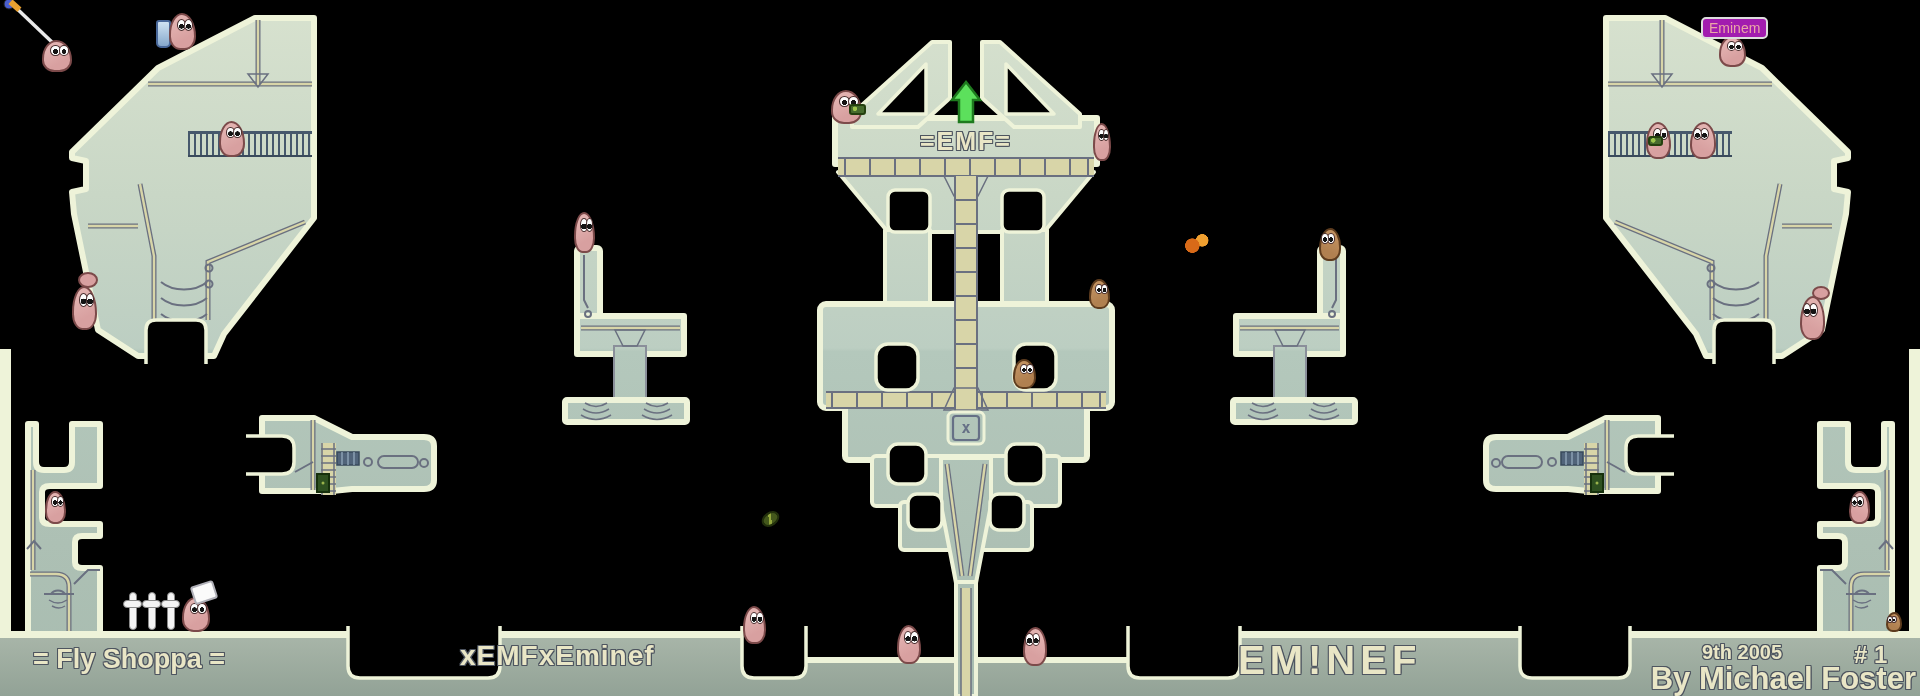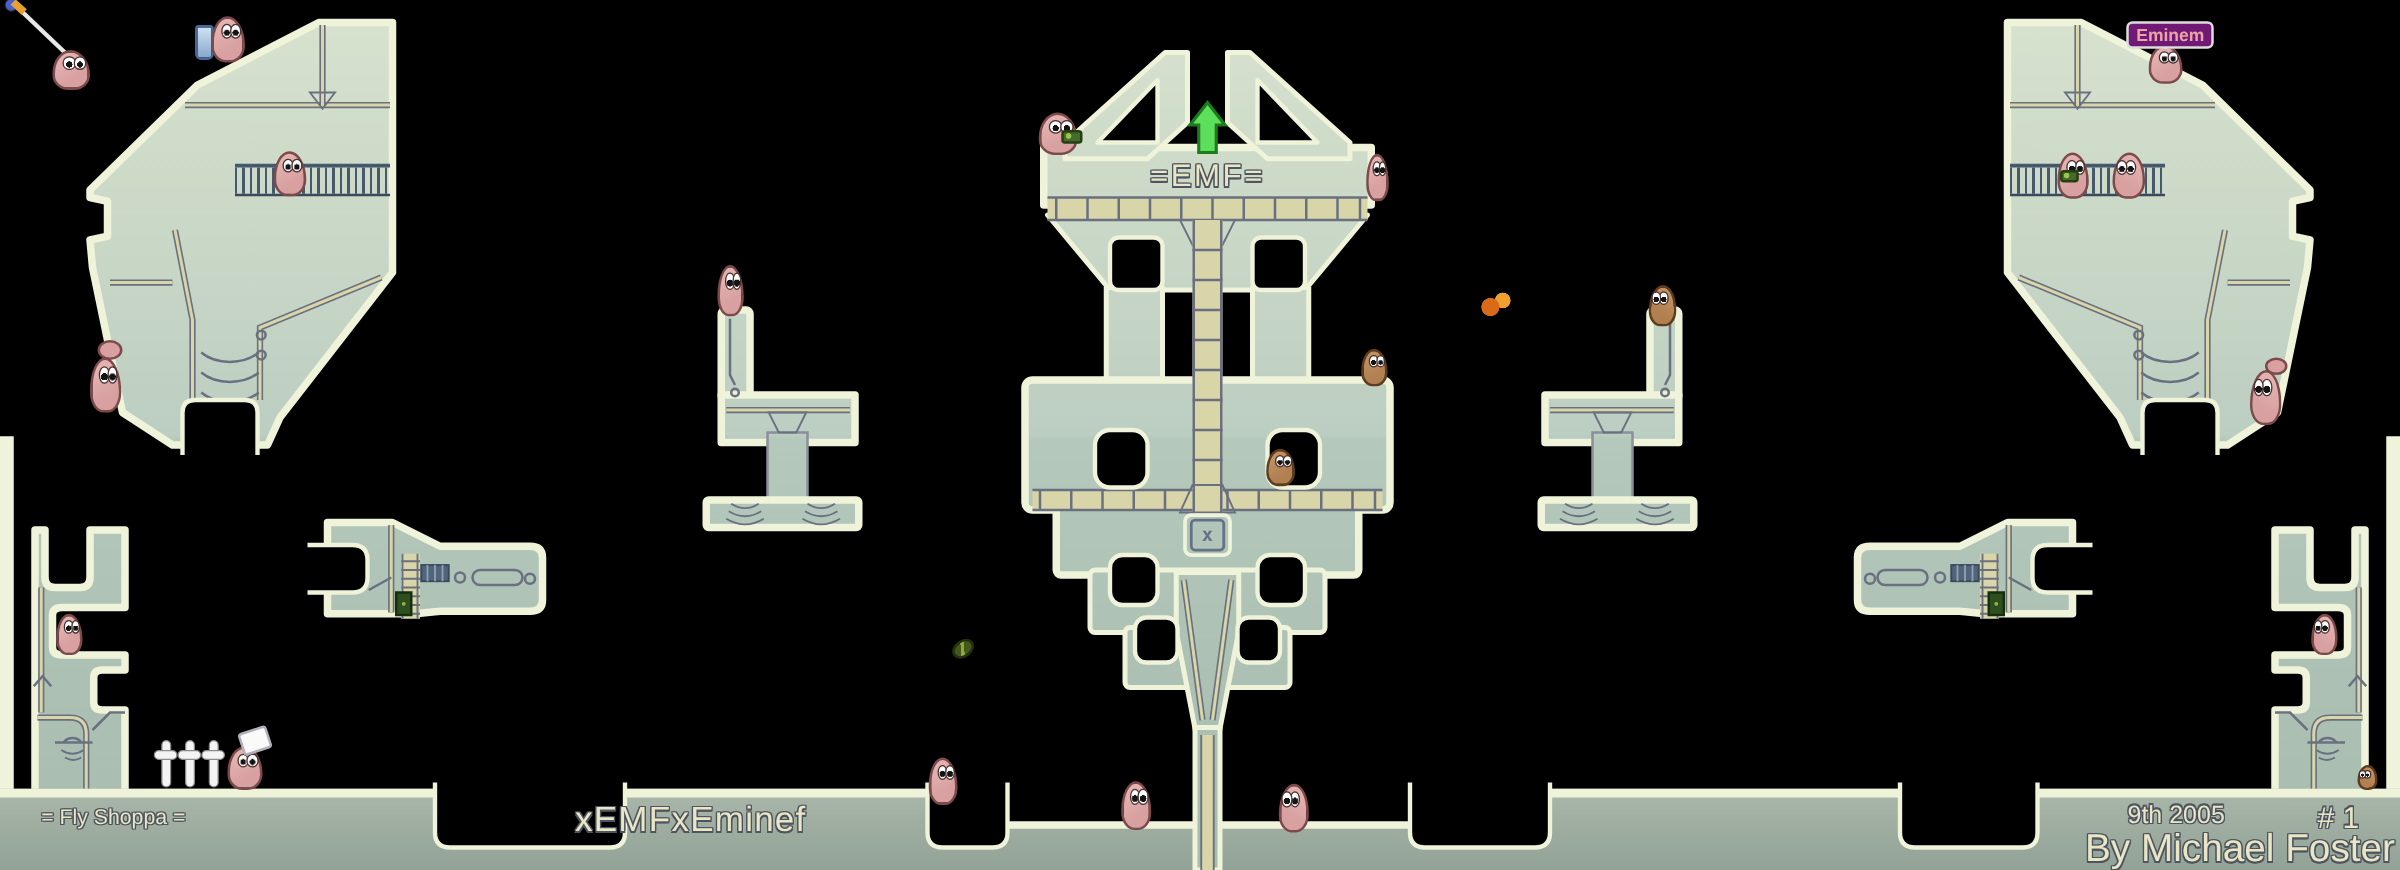--- a/index.html
+++ b/index.html
@@ -45,37 +45,37 @@
   .grave::after{content:"";position:absolute;top:8px;left:0;width:100%;height:8px;
         background:#f4f4f4;border:1.5px solid #8a8a8a;border-radius:4px;box-sizing:border-box;}
   .hat{background:#fafafa;border:2px solid #b0b0b8;border-radius:3px;transform:rotate(-18deg);}
 
   
   .cage{position:absolute;z-index:2;
         background:repeating-linear-gradient(90deg,var(--railing) 0 2px,transparent 2px 6px);
         border-top:3px solid var(--railing);border-bottom:2px solid #3a4a5c;box-sizing:border-box;}
 
   
-  .ftext{position:absolute;z-index:4;white-space:nowrap;font-weight:normal;color:var(--text-cream);
+  .ftext{position:absolute;z-index:4;white-space:nowrap;font-weight:bold;color:var(--text-cream);
         text-shadow:1px 0 var(--text-outline),-1px 0 var(--text-outline),0 1px var(--text-outline),
                     0 -1px var(--text-outline),1px 1px var(--text-outline),-1px -1px var(--text-outline),
                     1px -1px var(--text-outline),-1px 1px var(--text-outline);}
   .emf-text{left:866px;top:127px;width:200px;text-align:center;font-size:25px;letter-spacing:2px;}
-  .t-fly{left:33px;top:644px;font-size:17px;}
+  .t-fly{left:33px;top:644px;font-size:27px;}
   .t-xemf{left:460px;top:640px;font-size:28px;letter-spacing:1px;}
   .t-eminef{left:1238px;top:638px;font-size:40px;letter-spacing:5px;}
   .t-date{left:1656px;top:641px;font-size:20px;padding-left:46px;}
   .t-num{left:1854px;top:641px;font-size:24px;}
   .t-credit{right:4px;top:661px;font-size:31px;}
   .xglyph{position:absolute;left:953px;top:416px;width:26px;height:24px;z-index:4;
         text-align:center;line-height:24px;font-weight:bold;font-size:15px;color:#667086;
         font-family:"DejaVu Sans Mono",monospace;}
-  .name-label{position:absolute;left:1701px;top:17px;z-index:5;background:#701a75;
+  .name-label{position:absolute;left:1701px;top:17px;z-index:5;background:#a21caf;
         border:2px solid #ddd;border-radius:5px;color:var(--label-pink);
-        font-weight:bold;font-size:14px;padding:1px 6px;}
+        font-weight:normal;font-size:14px;padding:1px 6px;}
 </style>
 </head>
 <body>
 
 <div class="scene">
 
 <svg width="1920" height="696" viewBox="0 0 1920 696">
   <defs>
     <linearGradient id="gTerr" gradientUnits="userSpaceOnUse" x1="0" y1="0" x2="0" y2="696">
       <stop offset="0" stop-color="#d8e2cf"></stop>
@@ -267,18 +267,19 @@
       <div class="sprite blob" style="left: 1812px; top: 286px; width: 18px; height: 14px;"></div>
       <div class="sprite worm f-left" style="left: 1800px; top: 296px; width: 25px; height: 44px;"></div>
       <div class="sprite worm f-left" style="left: 1849px; top: 491px; width: 21px; height: 33px;"></div>
       <div class="sprite worm c-brown f-left" style="left: 1886px; top: 612px; width: 16px; height: 20px;"></div>
     </div>
 
 <div class="ftext emf-text">=EMF=</div>
 <div class="xglyph">x</div>
 <div class="ftext t-fly">= Fly Shoppa =</div>
 <div class="ftext t-xemf">xEMFxEminef</div>
+<div class="ftext t-eminef">EM!NEF</div>
 <div class="ftext t-date">9th 2005</div>
 <div class="ftext t-num"># 1</div>
 <div class="ftext t-credit">By Michael Foster</div>
 <div class="name-label">Eminem</div>
 
 </div>
 
 </body></html>

